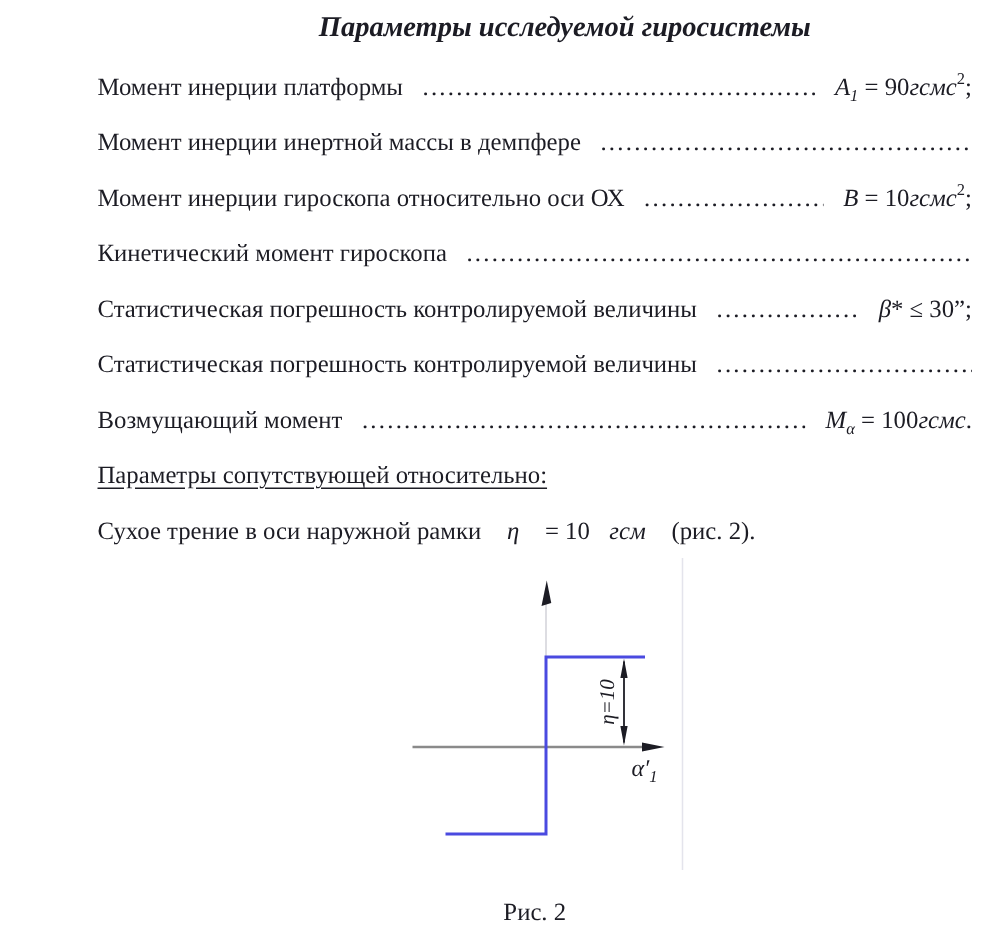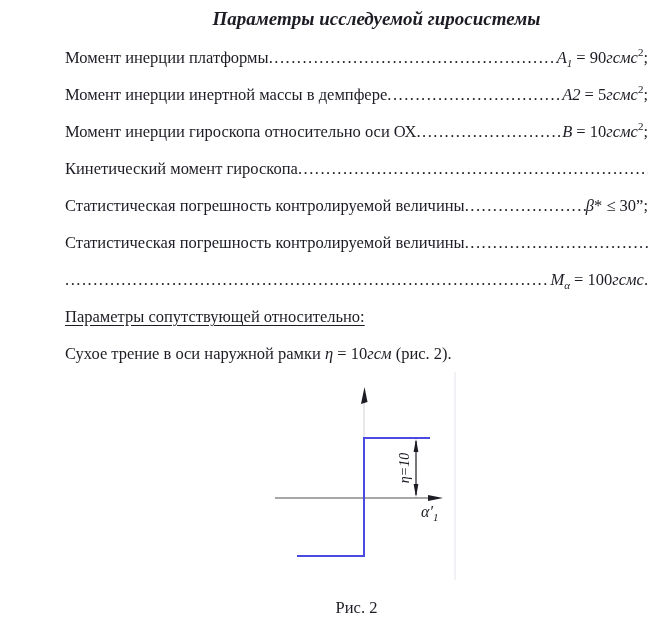--- a/index.html
+++ b/index.html
@@ -24,20 +24,21 @@
     position: absolute;
     left: 65px; top: 39px; width: 583px;
   }
   .row {
     display: flex;
     align-items: center;
     height: 37px;
     line-height: 37px;
     font-size: 16.5px;
     white-space: pre;
+    gap: 13px;
   }
   .row .lbl { flex: 0 0 auto; }
   .row .dots {
     flex: 1 1 auto;
     min-width: 0;
     overflow: hidden;
     white-space: nowrap;
     letter-spacing: 1.5px;
   }
   .row .val { flex: 0 0 auto; white-space: pre; }
@@ -80,41 +81,41 @@
 
 <div class="doc-title">Параметры исследуемой гиросистемы</div>
 
 <div class="content">
 
   <div class="row">
     <span class="lbl">Момент инерции платформы</span><span class="dots">........................................................................................................................................</span><span class="val"><span class="it">A</span><sub>1</sub><span></span><span> = 90</span><span class="it">гсмс</span><sup>2</sup><span>;</span></span>
   </div>
 
   <div class="row">
-    <span class="lbl">Момент инерции инертной массы в демпфере</span><span class="dots">........................................................................................................................................</span><span class="val"><span class="it">A2</span><sub></sub><span></span><span> = 5</span><span class="it">гсмс</span><sup>2</sup><span>;</span></span>
+    <span class="lbl">Момент инерции инертной массы в демпфере</span><span class="dots">........................................................................................................................................</span>
   </div>
 
   <div class="row">
     <span class="lbl">Момент инерции гироскопа относительно оси ОХ</span><span class="dots">........................................................................................................................................</span><span class="val"><span class="it">B</span><sub></sub><span></span><span> = 10</span><span class="it">гсмс</span><sup>2</sup><span>;</span></span>
   </div>
 
   <div class="row">
     <span class="lbl">Кинетический момент гироскопа</span><span class="dots">........................................................................................................................................</span>
   </div>
 
   <div class="row">
     <span class="lbl">Статистическая погрешность контролируемой величины</span><span class="dots">........................................................................................................................................</span><span class="val"><span class="it">β</span><sub></sub><span>*</span><span> ≤ 30</span><span class="it"></span><sup></sup><span>”;</span></span>
   </div>
 
   <div class="row">
     <span class="lbl">Статистическая погрешность контролируемой величины</span><span class="dots">........................................................................................................................................</span>
   </div>
 
   <div class="row">
-    <span class="dots">........................................................................................................................................</span><span class="val"><span class="it">M</span><sub>α</sub><span></span><span> = 100</span><span class="it">гсмс</span><sup></sup><span>.</span></span>
+    <span class="lbl">Возмущающий момент</span><span class="dots">........................................................................................................................................</span><span class="val"><span class="it">M</span><sub>α</sub><span></span><span> = 100</span><span class="it">гсмс</span><sup></sup><span>.</span></span>
   </div>
 
   <div class="row section-header">
     <span>Параметры сопутствующей относительно:</span>
   </div>
 
   <div class="row">
     <span>Сухое трение в оси наружной рамки </span><span class="it">η</span><span> = 10</span><span class="it">гсм</span><span> (рис. 2).</span>
   </div>
 

